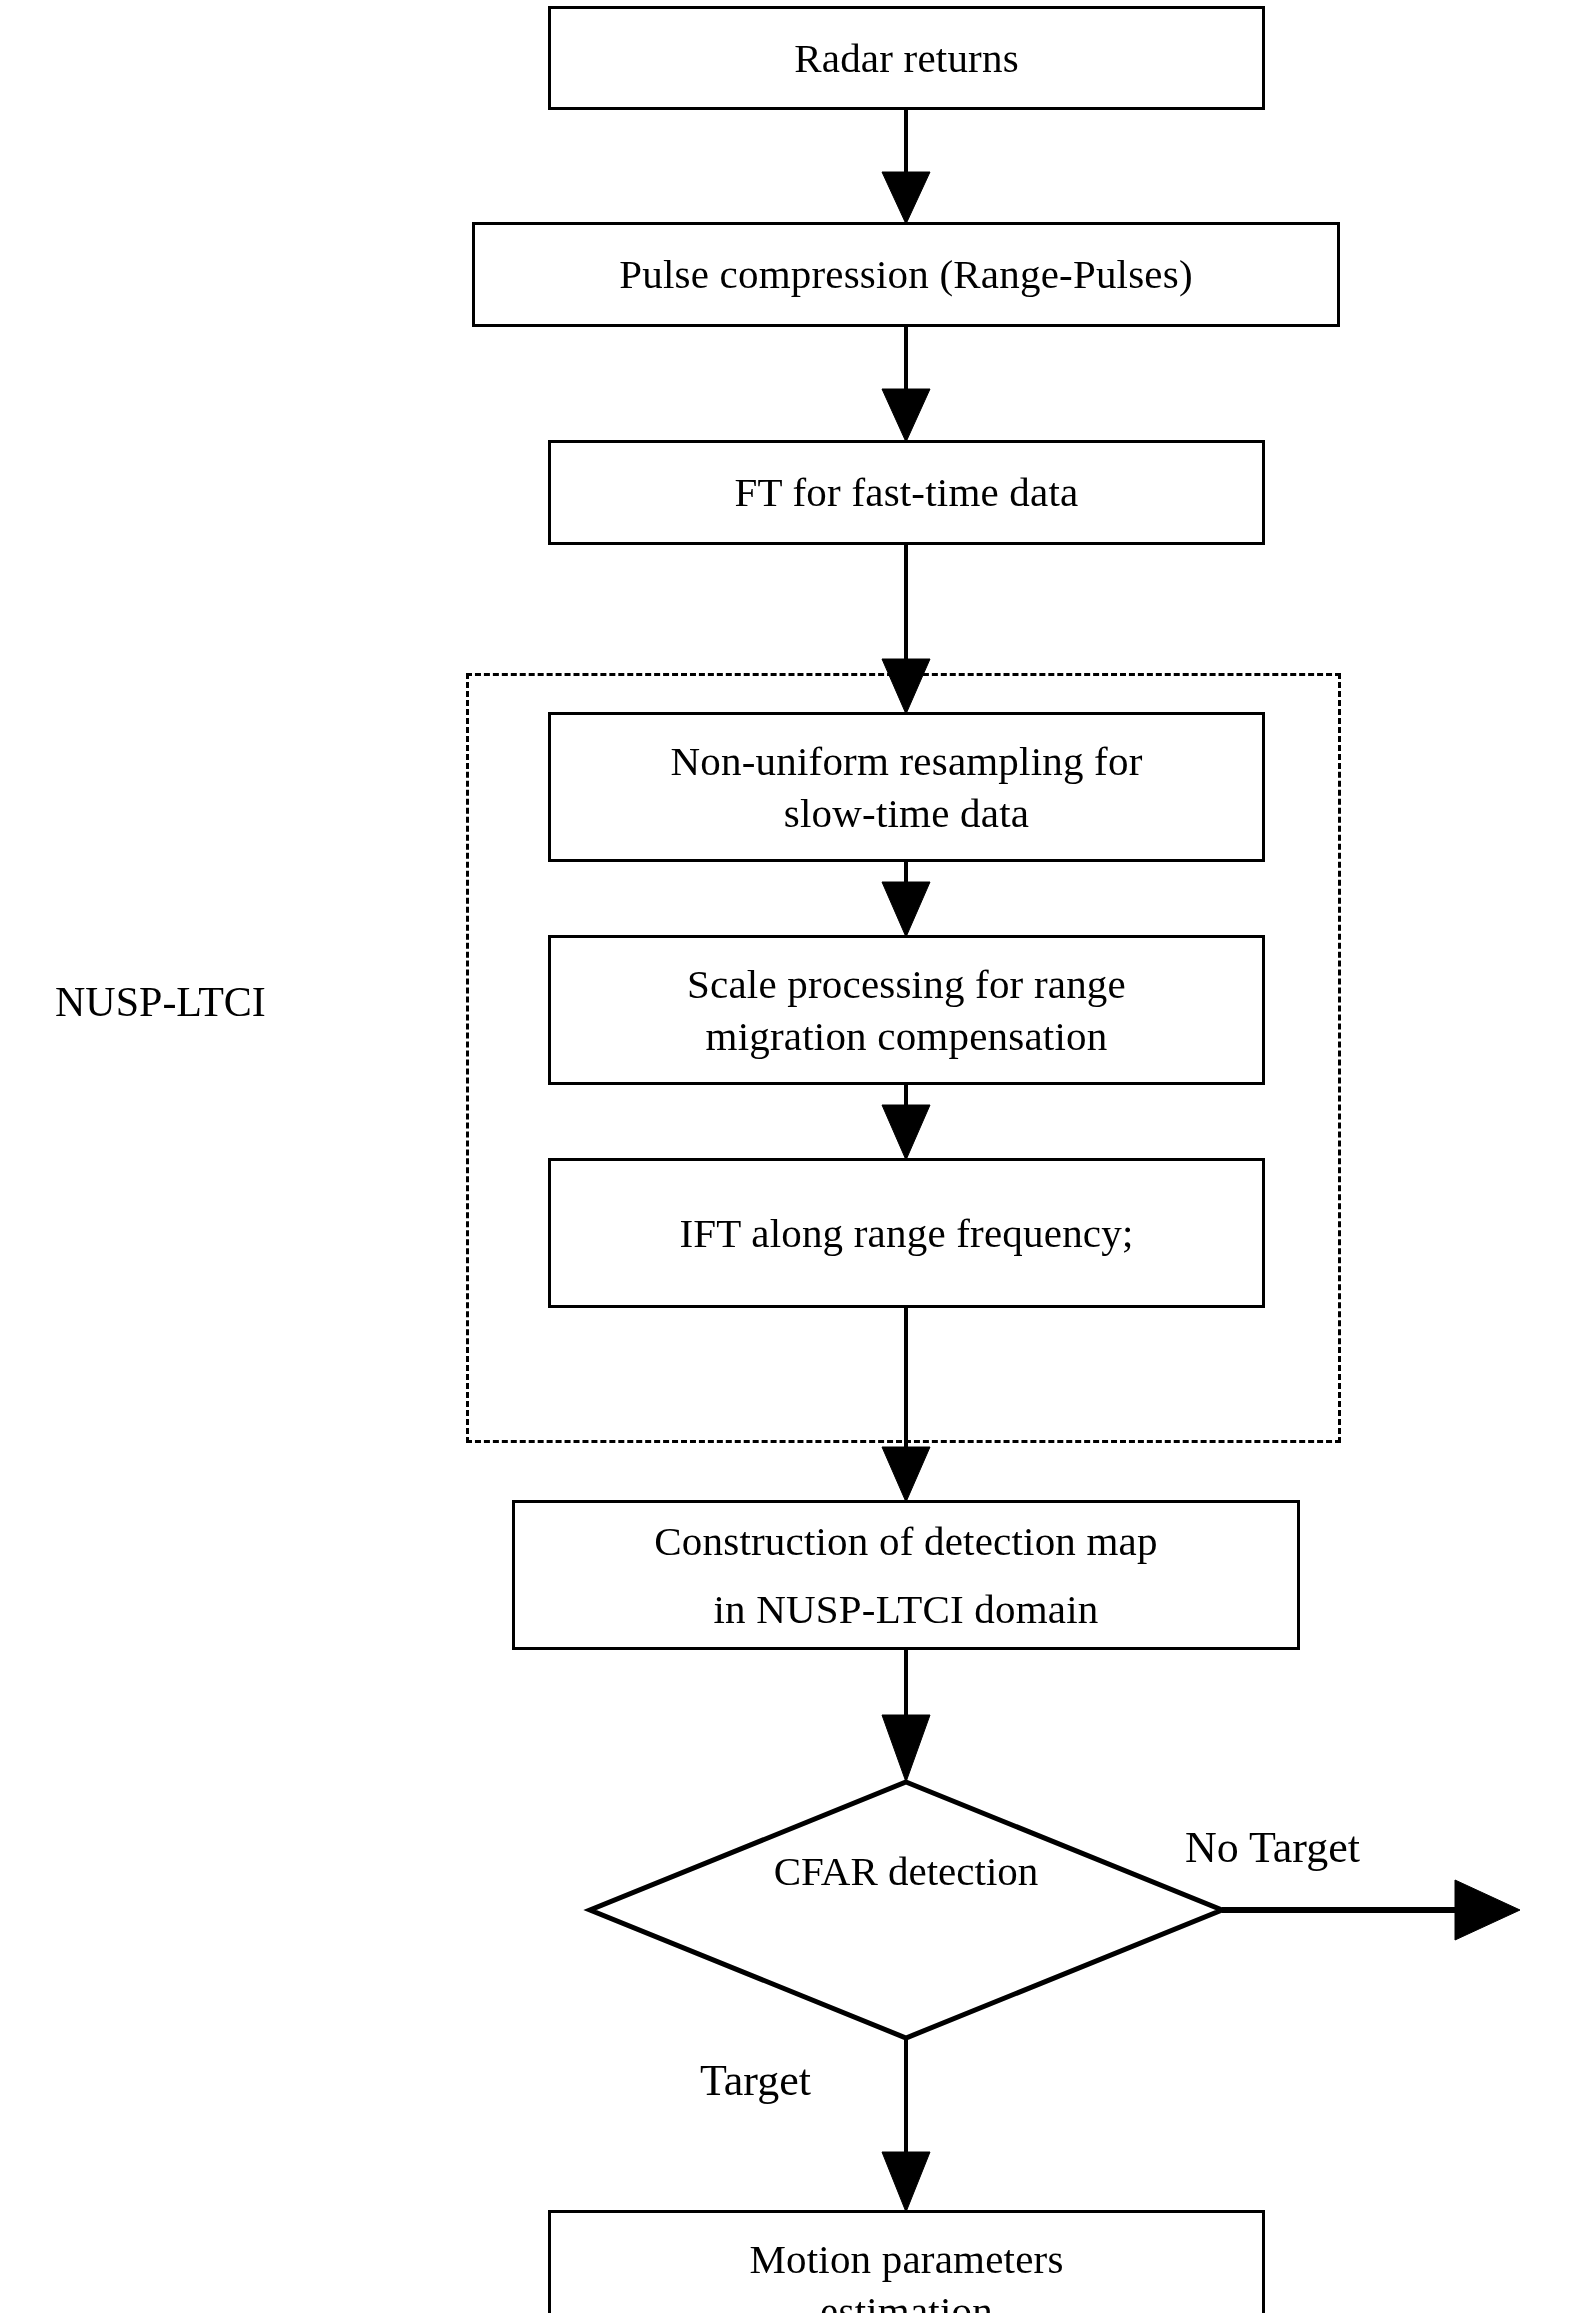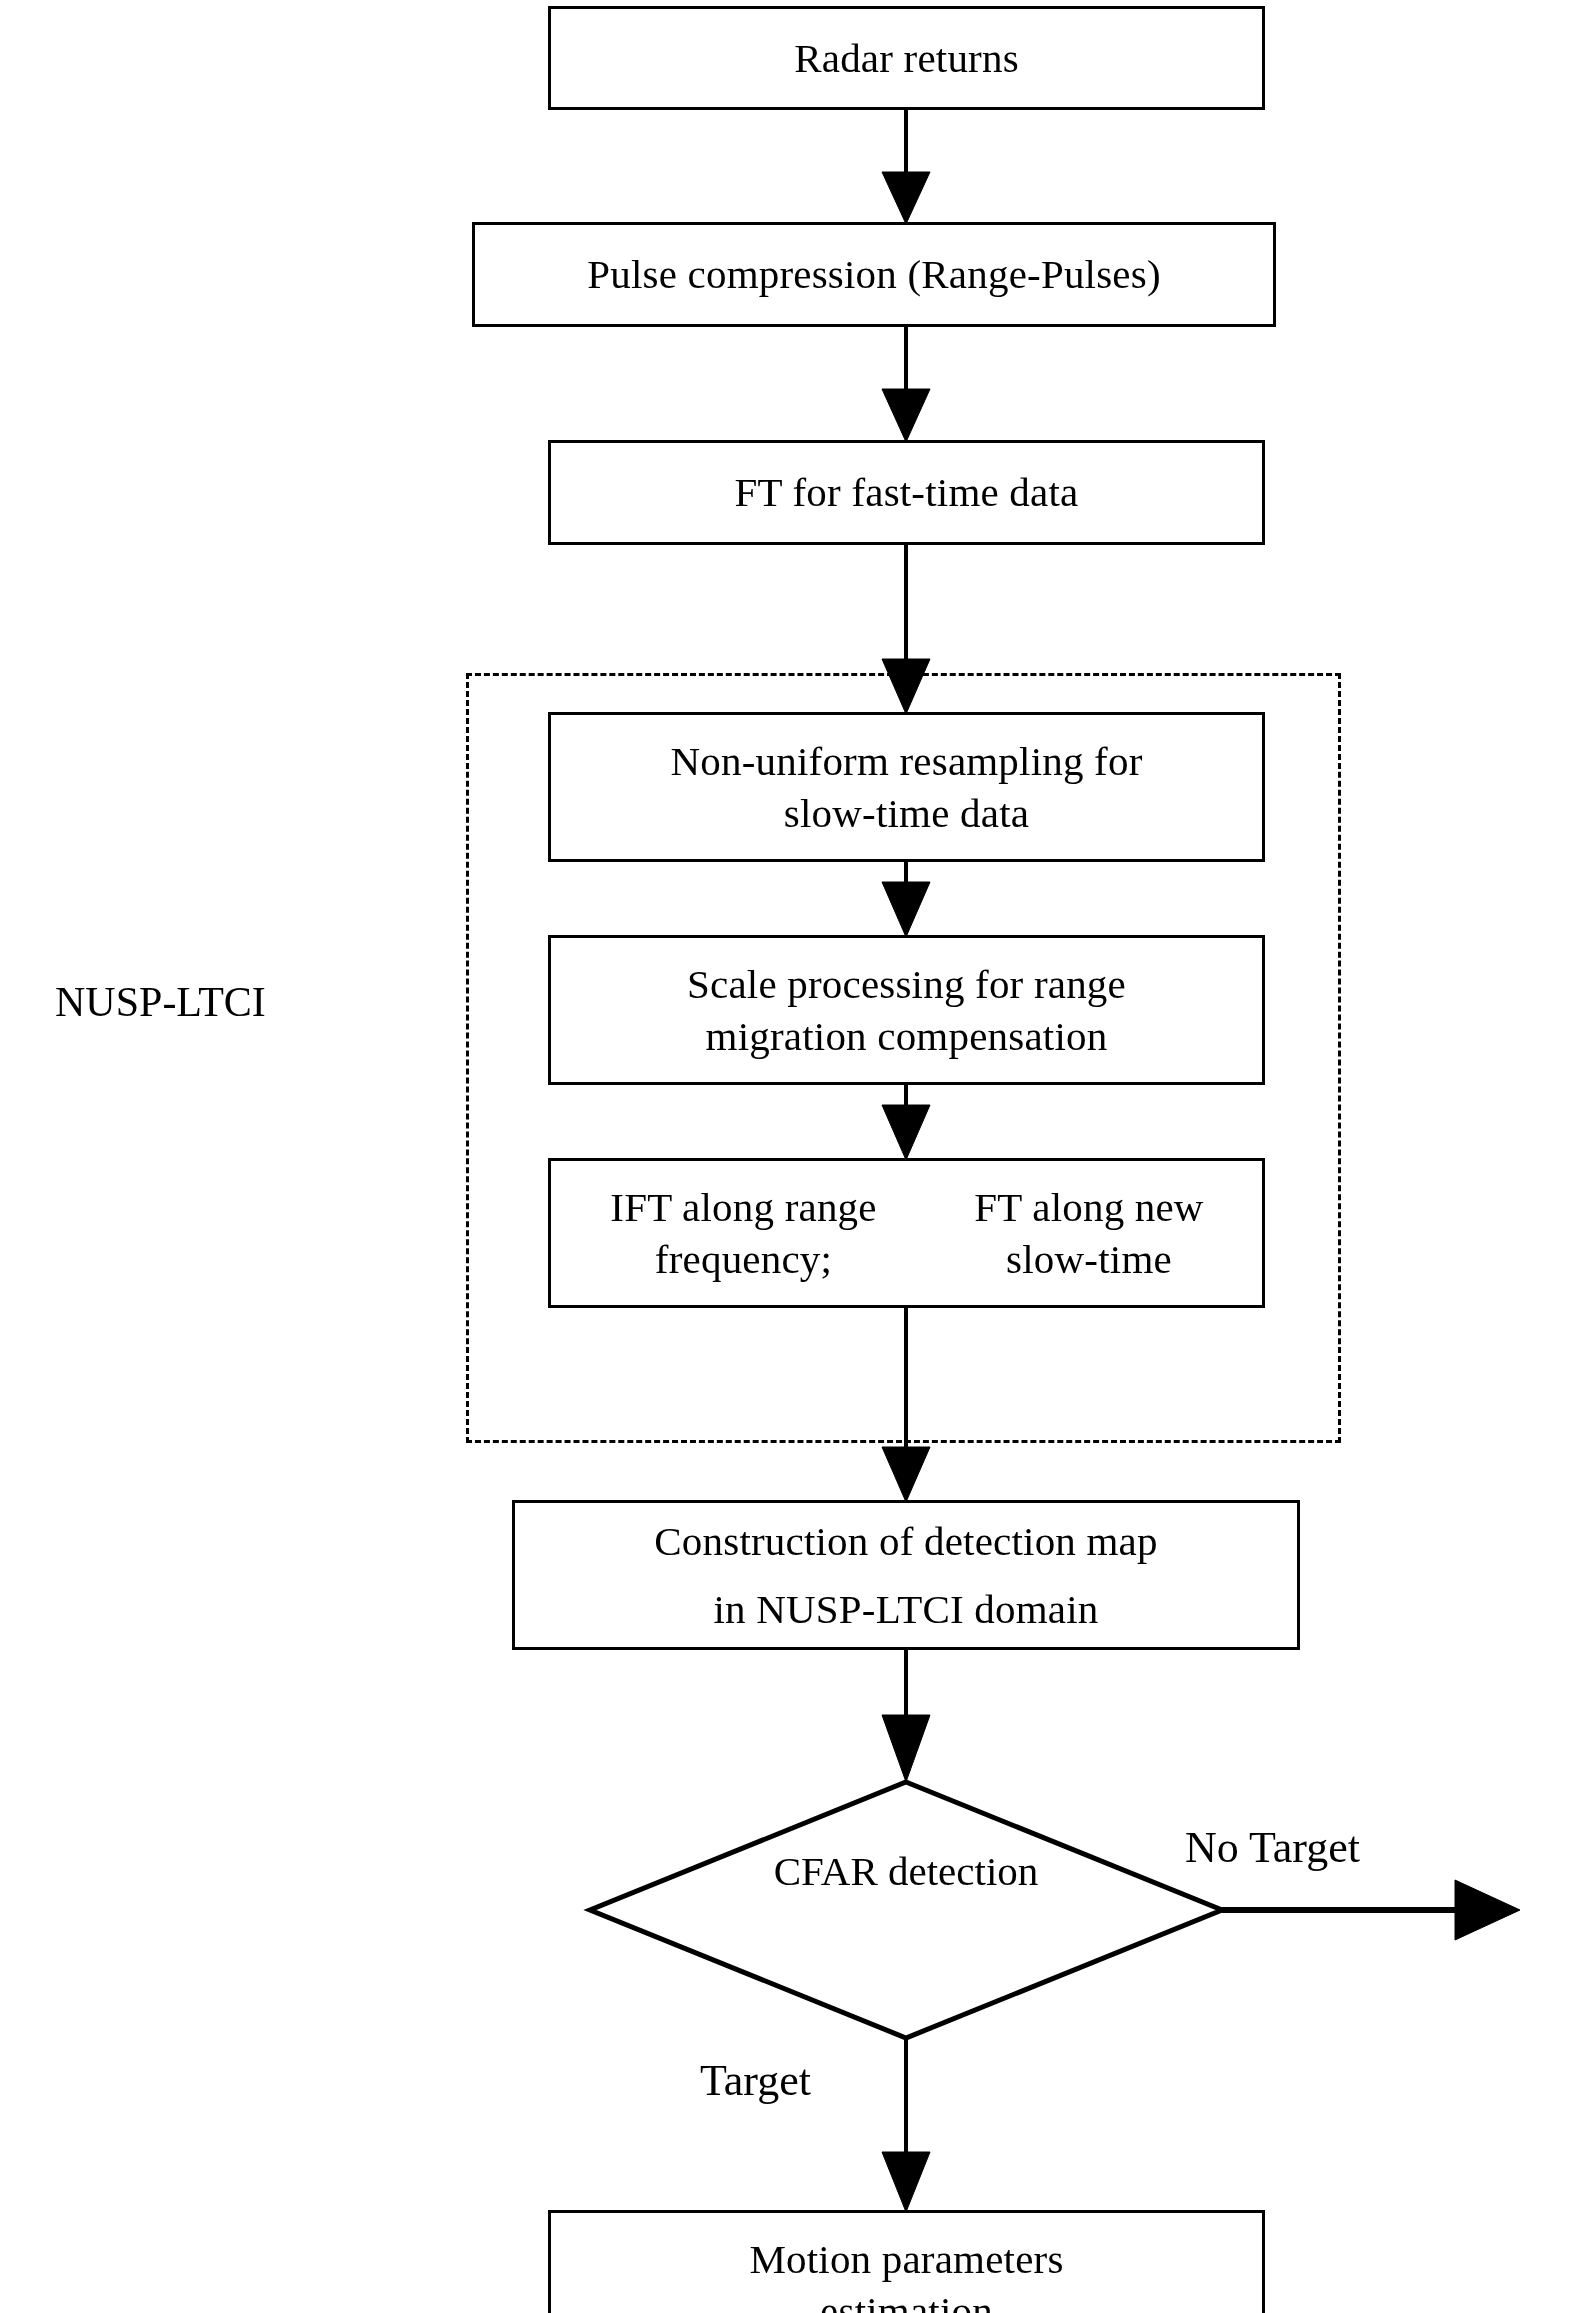--- a/index.html
+++ b/index.html
@@ -115,41 +115,40 @@
 
       <line x1="906" y1="2038" x2="906" y2="2155" stroke-width="4"></line>
       <polygon points="882,2152 930,2152 906,2212"></polygon>
     </g>
   </svg>
 
   <div class="node" style="left:548px; top:6px; width:717px; height:104px;">
     <span class="label-line">Radar returns</span>
   </div>
 
-  <div class="node" style="left:472px; top:222px; width:804px; height:105px;">
+  <div class="node" style="left:472px; top:222px; width:868px; height:105px;">
     <span class="label-line">Pulse compression (Range-Pulses)</span>
   </div>
 
   <div class="node" style="left:548px; top:712px; width:717px; height:150px; flex-direction:column;">
     <span class="label-line">Non-uniform resampling for</span>
     <span class="label-line">slow-time data</span>
   </div>
 
   <div class="node" style="left:548px; top:440px; width:717px; height:105px;">
     <span class="label-line">FT for fast-time data</span>
   </div>
 
   <div class="node" style="left:548px; top:935px; width:717px; height:150px; flex-direction:column;">
     <span class="label-line">Scale processing for range</span>
     <span class="label-line">migration compensation</span>
   </div>
 
   <div class="node" style="left:548px; top:1158px; width:717px; height:150px; ">
     <span class="label-line">IFT along range frequency;</span>
-    <span class="label-line">FT along new slow-time</span>
   </div>
 
   <div class="node" style="left:512px; top:1500px; width:788px; height:150px; flex-direction:column;gap:16px;">
     <span class="label-line">Construction of detection map</span>
     <span class="label-line">in NUSP-LTCI domain</span>
   </div>
 
   <div class="diamond-text" style="left:706px; top:1845px; width:400px;">
     <span class="label-line">CFAR</span>
     <span class="label-line">detection</span>

